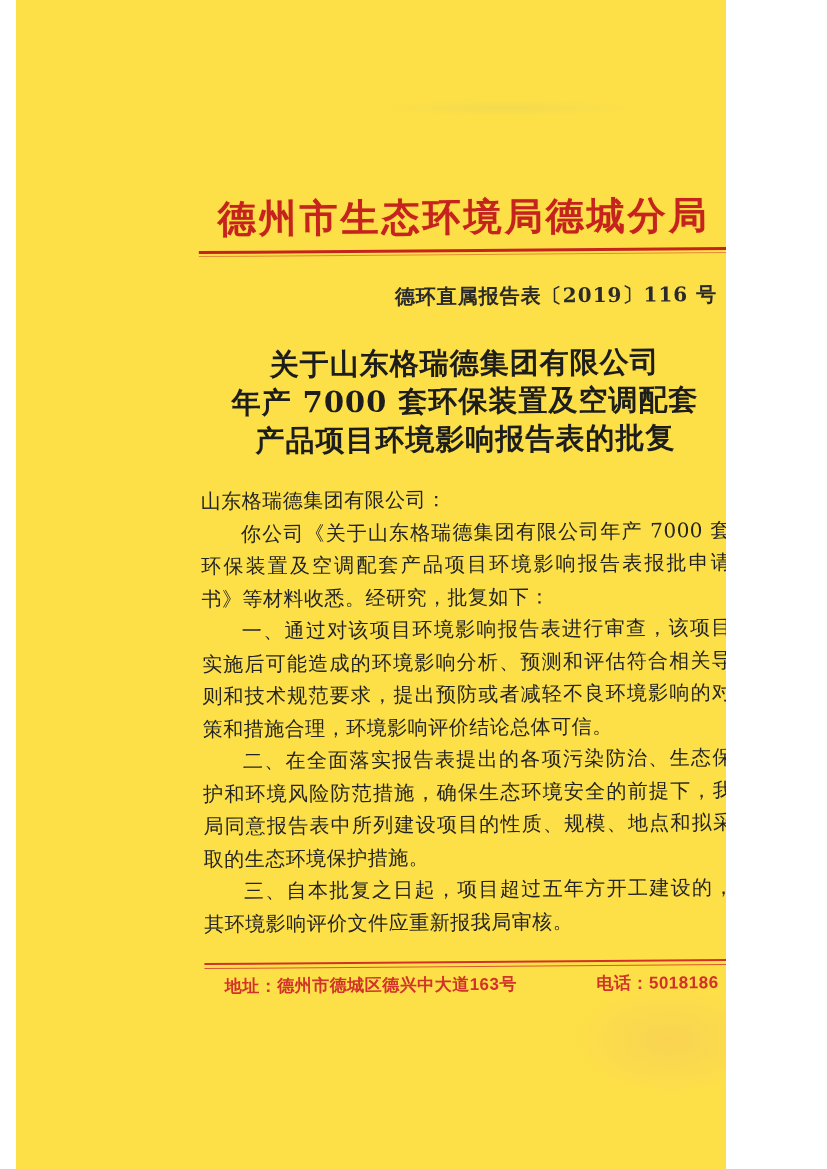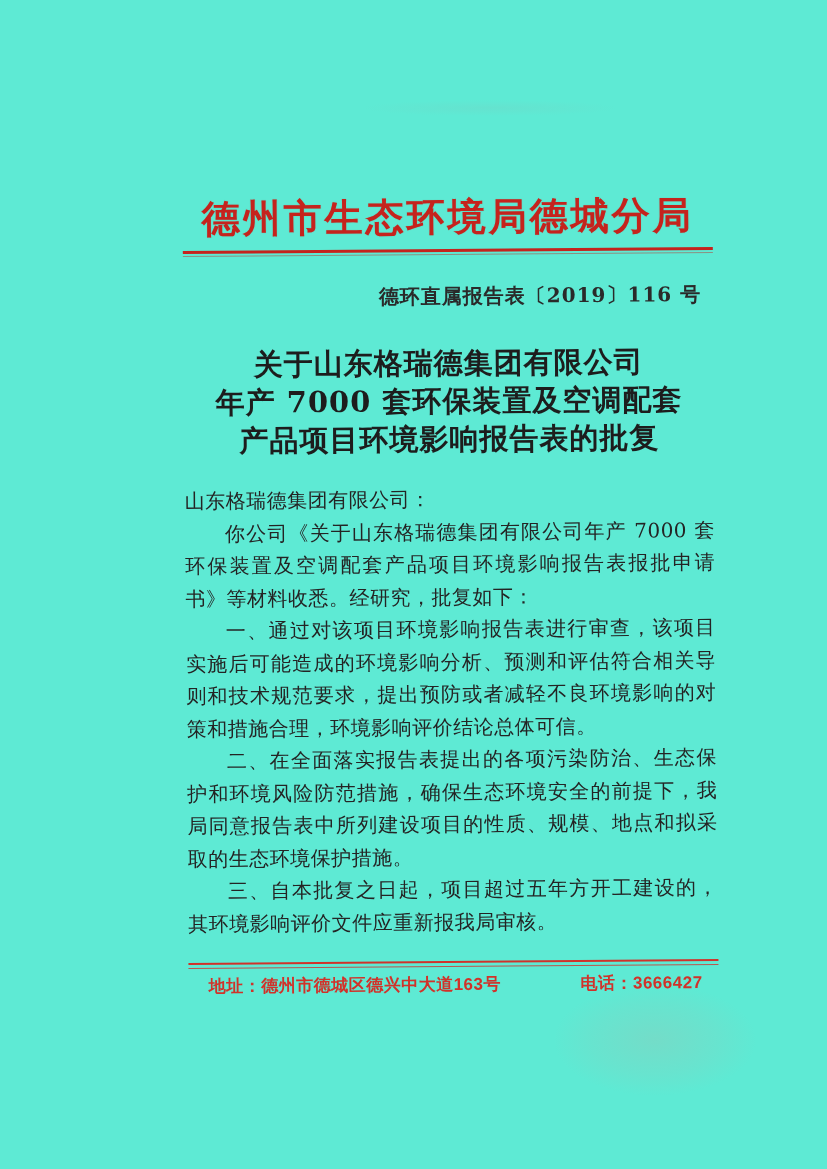--- a/index.html
+++ b/index.html
@@ -2,25 +2,26 @@
 <html lang="zh"><head>
 <meta charset="utf-8">
 <style>
   html, body {
     margin: 0;
     padding: 0;
     background: #ffffff;
   }
   .page {
     position: relative;
-    width: 827px;
+    width: 710px;
     height: 1169px;
-    background: #5eead4;
+    background: #fde047;
     overflow: hidden;
     font-family: "DejaVu Serif", "Liberation Serif", serif;
+    margin-left: 16px;
   }
   
   .stain-bottom {
     position: absolute;
     left: 555px;
     top: 985px;
     width: 200px;
     height: 110px;
     background: radial-gradient(ellipse at center,
       rgba(226, 150, 140, 0.16) 0%,
@@ -180,18 +181,18 @@
       <p class="indent">三、自本批复之日起，项目超过五年方开工建设的，其环境影响评价文件应重新报我局审核。</p>
     </div>
 
     <div class="footer">
       <div class="footer-divider">
         <div class="rule-thick"></div>
         <div class="rule-thin"></div>
       </div>
       <div class="footer-row">
         <span>地址：德州市德城区德兴中大道163号</span>
-        <span>电话：3666427</span>
+        <span>电话：5018186</span>
       </div>
     </div>
 
   </div>
 </div>
 
 </body></html>

